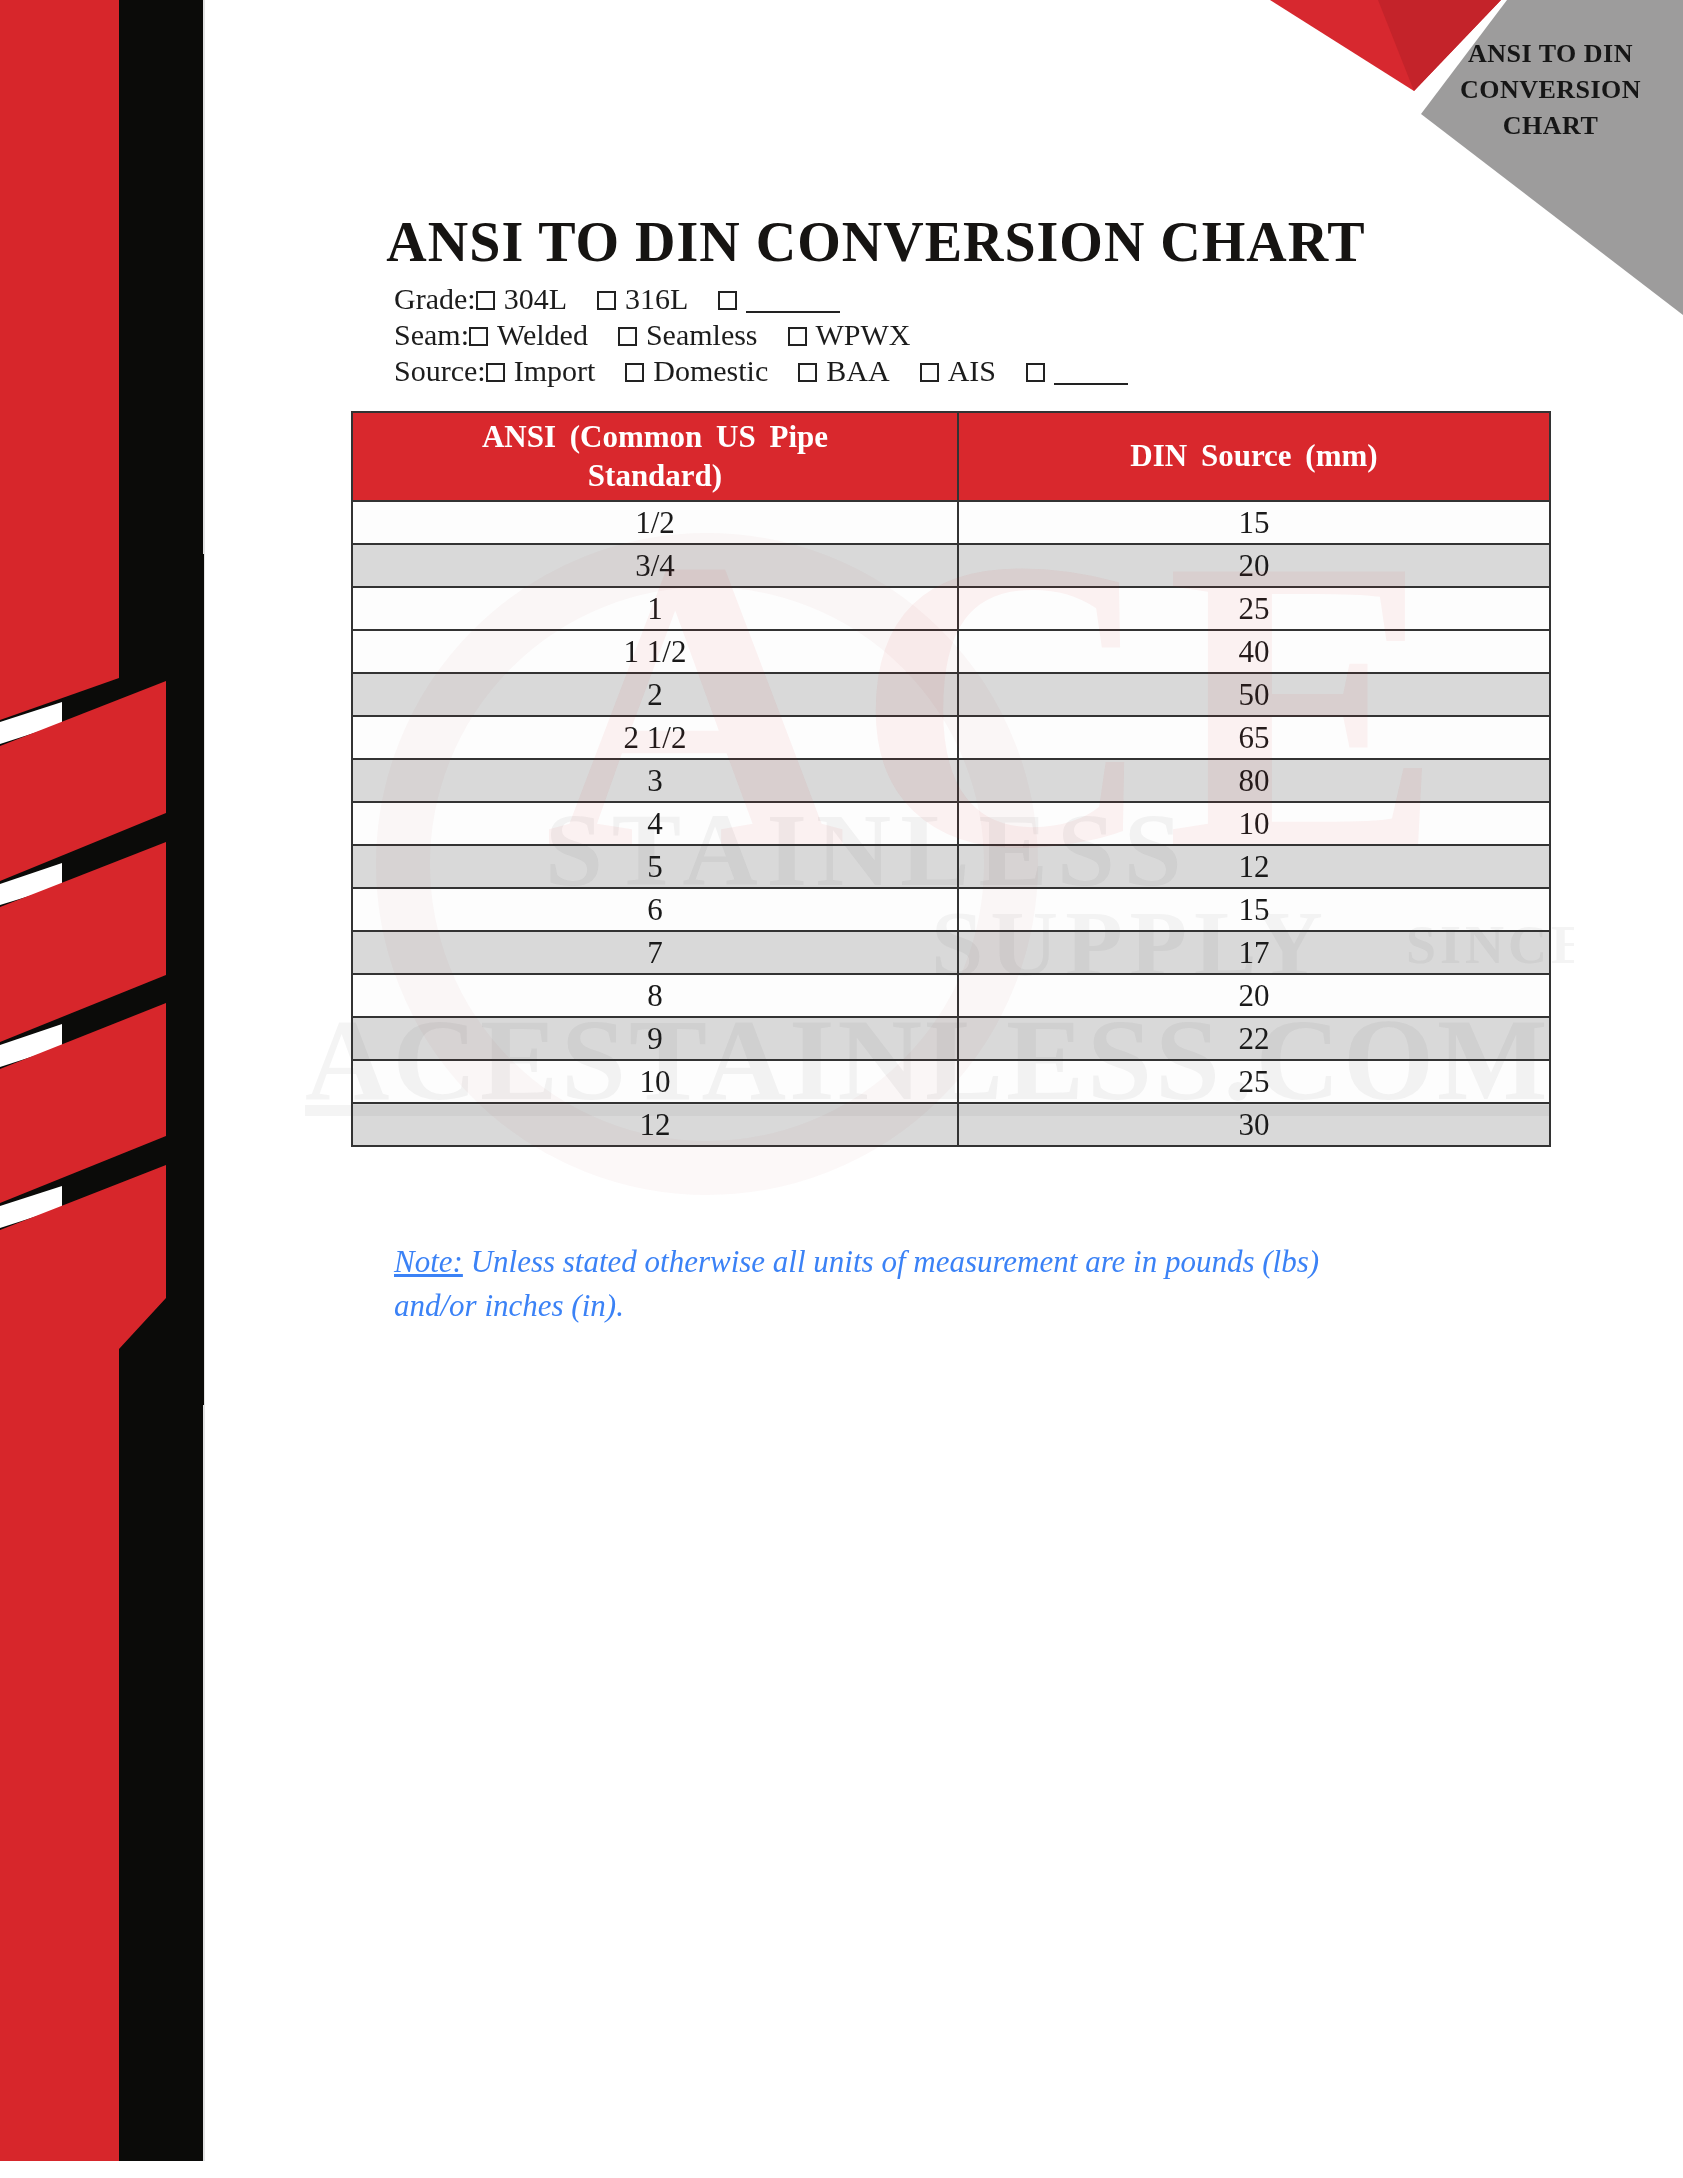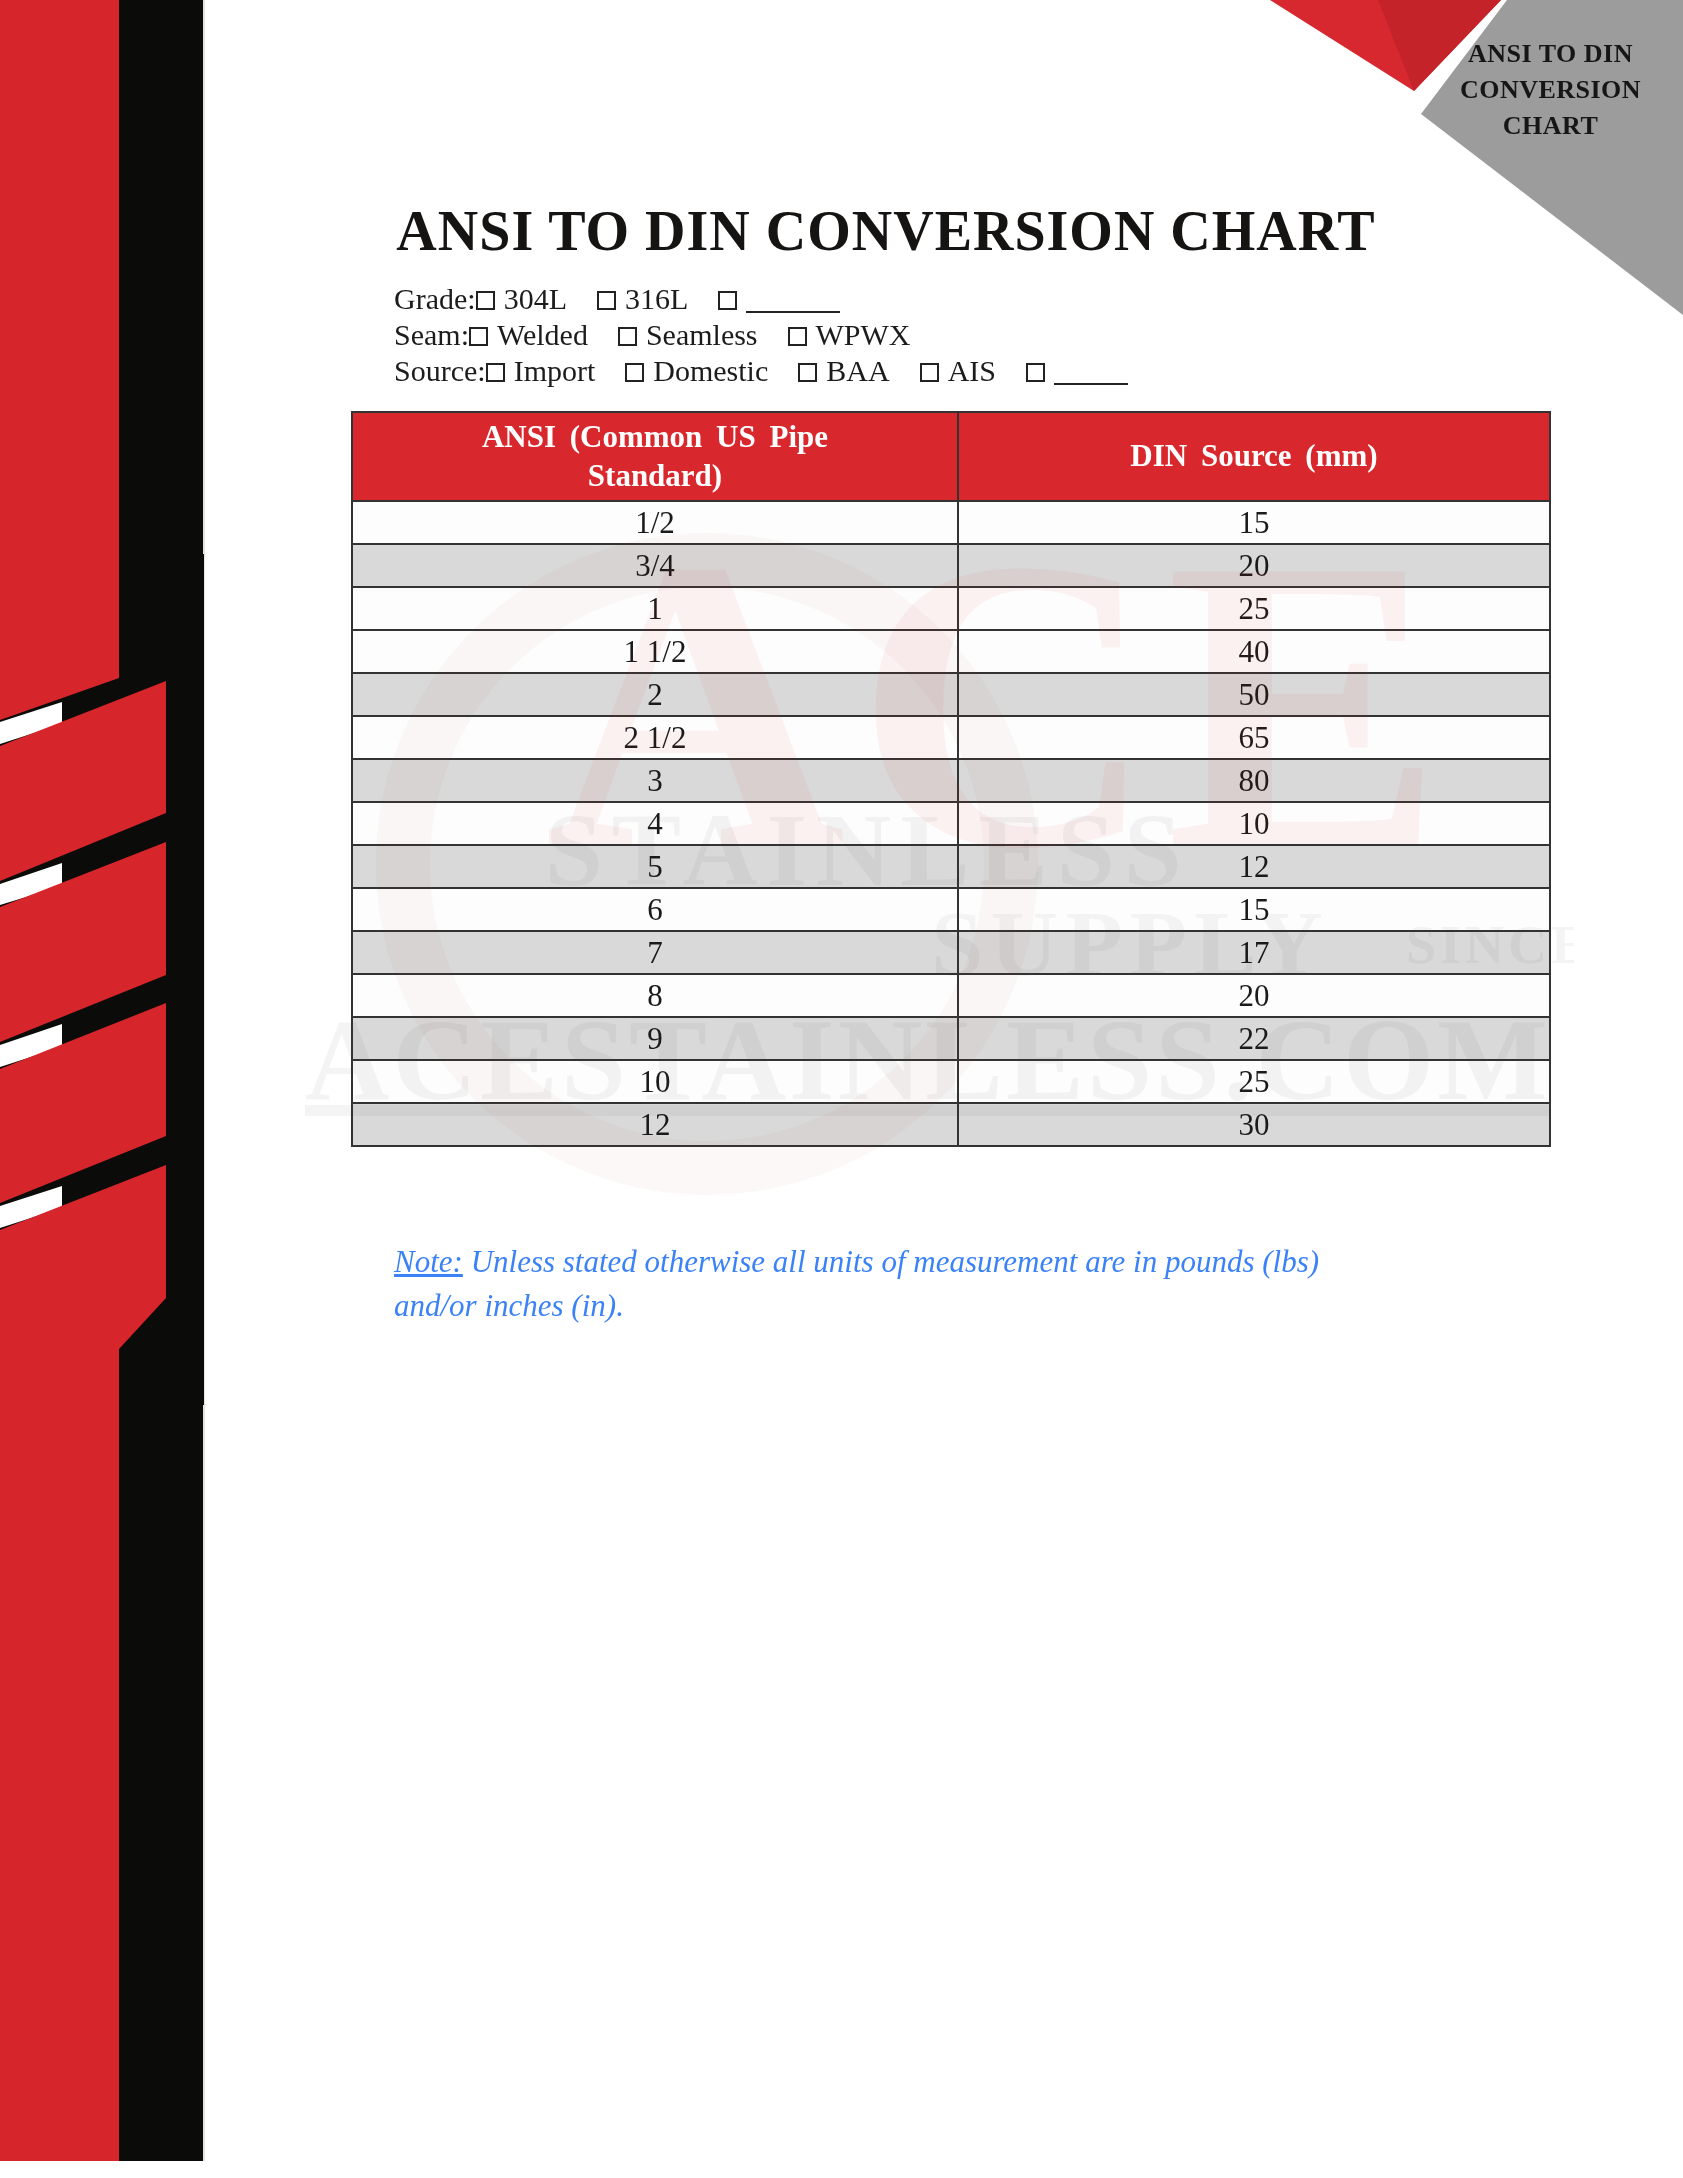--- a/index.html
+++ b/index.html
@@ -27,22 +27,22 @@
   
   .corner-red{position:absolute;left:1257px;top:0;width:257px;height:94px;}
   .corner-red .light{position:absolute;inset:0;background:#d7282f;clip-path:polygon(13px 0px,244px 0px,157px 91px);}
   .corner-red .dark{position:absolute;inset:0;background:#c4232a;clip-path:polygon(121px 0px,244px 0px,157px 91px);}
   .corner-gray{position:absolute;left:1376px;top:0;width:307px;height:327px;background:#9d9c9c;
     clip-path:polygon(45px 114px,131px 0px,307px 0px,307px 315px);}
   .badge-text{position:absolute;left:1424px;top:36px;width:253px;text-align:center;
     font-weight:bold;font-size:26px;line-height:1.38;color:#161616;letter-spacing:0.5px;}
   .badge-text span{display:block;}
   
-  .doc-title{position:absolute;left:203px;top:199px;width:1346px;text-align:center;
-    font-size:56px;font-weight:bold;color:#161412;letter-spacing:1px;white-space:nowrap;padding-left:10px;}
+  .doc-title{position:absolute;left:203px;top:210px;width:1346px;text-align:center;
+    font-size:56px;font-weight:bold;color:#161412;letter-spacing:1px;white-space:nowrap;}
   
   .form-block{position:absolute;left:394px;top:281px;font-size:30px;color:#1c1c1c;}
   .form-row{height:36px;line-height:36px;white-space:nowrap;}
   .form-label{display:inline-block;min-width:61px;}
   .form-opt{display:inline-block;margin-right:30px;}
   .form-row .form-opt:first-of-type{margin-left:0;}
   .cbox{display:inline-block;width:15px;height:15px;border:2px solid #222;margin-right:9px;
     vertical-align:-1px;background:transparent;}
   .blankline{display:inline-block;height:4px;border-bottom:2px solid #222;vertical-align:-4px;}
   

